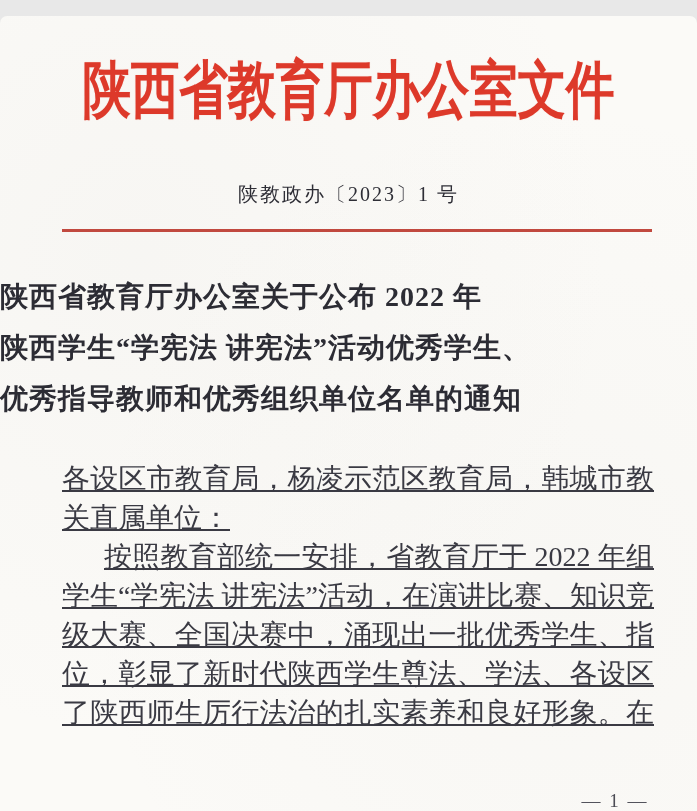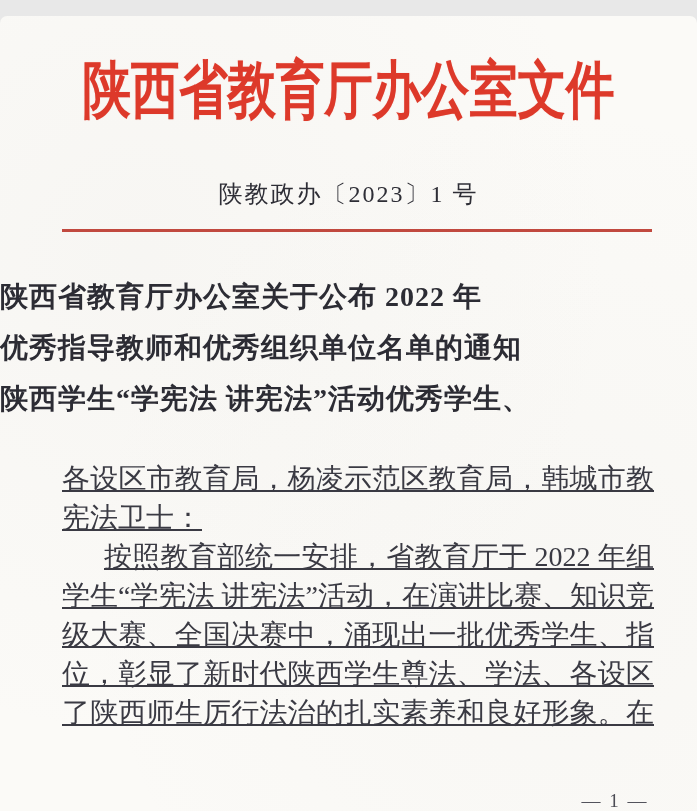--- a/index.html
+++ b/index.html
@@ -37,21 +37,21 @@
     transform-origin: 50% 50%;
     text-shadow: 0 0 1px rgba(221,57,42,0.35);
   }
   
   .doc-number {
     position: absolute;
     top: 163px;
     left: 0;
     width: 697px;
     text-align: center;
-    font-size: 24px;
+    font-size: 20px;
     line-height: 30px;
     color: #2e2e36;
     letter-spacing: 2px;
   }
   
   .red-rule {
     position: absolute;
     top: 213px;
     left: 62px;
     width: 590px;
@@ -117,27 +117,27 @@
 <div class="page">
 
   <div class="agency-title">陕西省教育厅办公室文件</div>
 
   <div class="doc-number">陕教政办〔2023〕1 号</div>
 
   <div class="red-rule"></div>
 
   <div class="doc-title">
     <div>陕西省教育厅办公室关于公布 2022 年</div>
+    <div>陕西学生“学宪法 讲宪法”活动优秀学生、</div>
     <div>优秀指导教师和优秀组织单位名单的通知</div>
-    <div>陕西学生“学宪法 讲宪法”活动优秀学生、</div>
   </div>
 
   <div class="body-text">
     <div class="line">各设区市教育局，杨凌示范区教育局，韩城市教育局，神木市、</div>
-    <div class="line plain">宪法卫士：</div>
+    <div class="line plain">关直属单位：</div>
     <div class="line indent">按照教育部统一安排，省教育厅于 2022 年组织开展了全省</div>
     <div class="line">学生“学宪法 讲宪法”活动，在演讲比赛、知识竞赛等项目和省</div>
     <div class="line">级大赛、全国决赛中，涌现出一批优秀学生、指导教师和组织单</div>
     <div class="line">位，彰显了新时代陕西学生尊法、学法、各设区市教育局，展示</div>
     <div class="line">了陕西师生厉行法治的扎实素养和良好形象。在推进“宪法卫士”</div>
   </div>
 
   <div class="page-number">— 1 —</div>
 
 </div>

